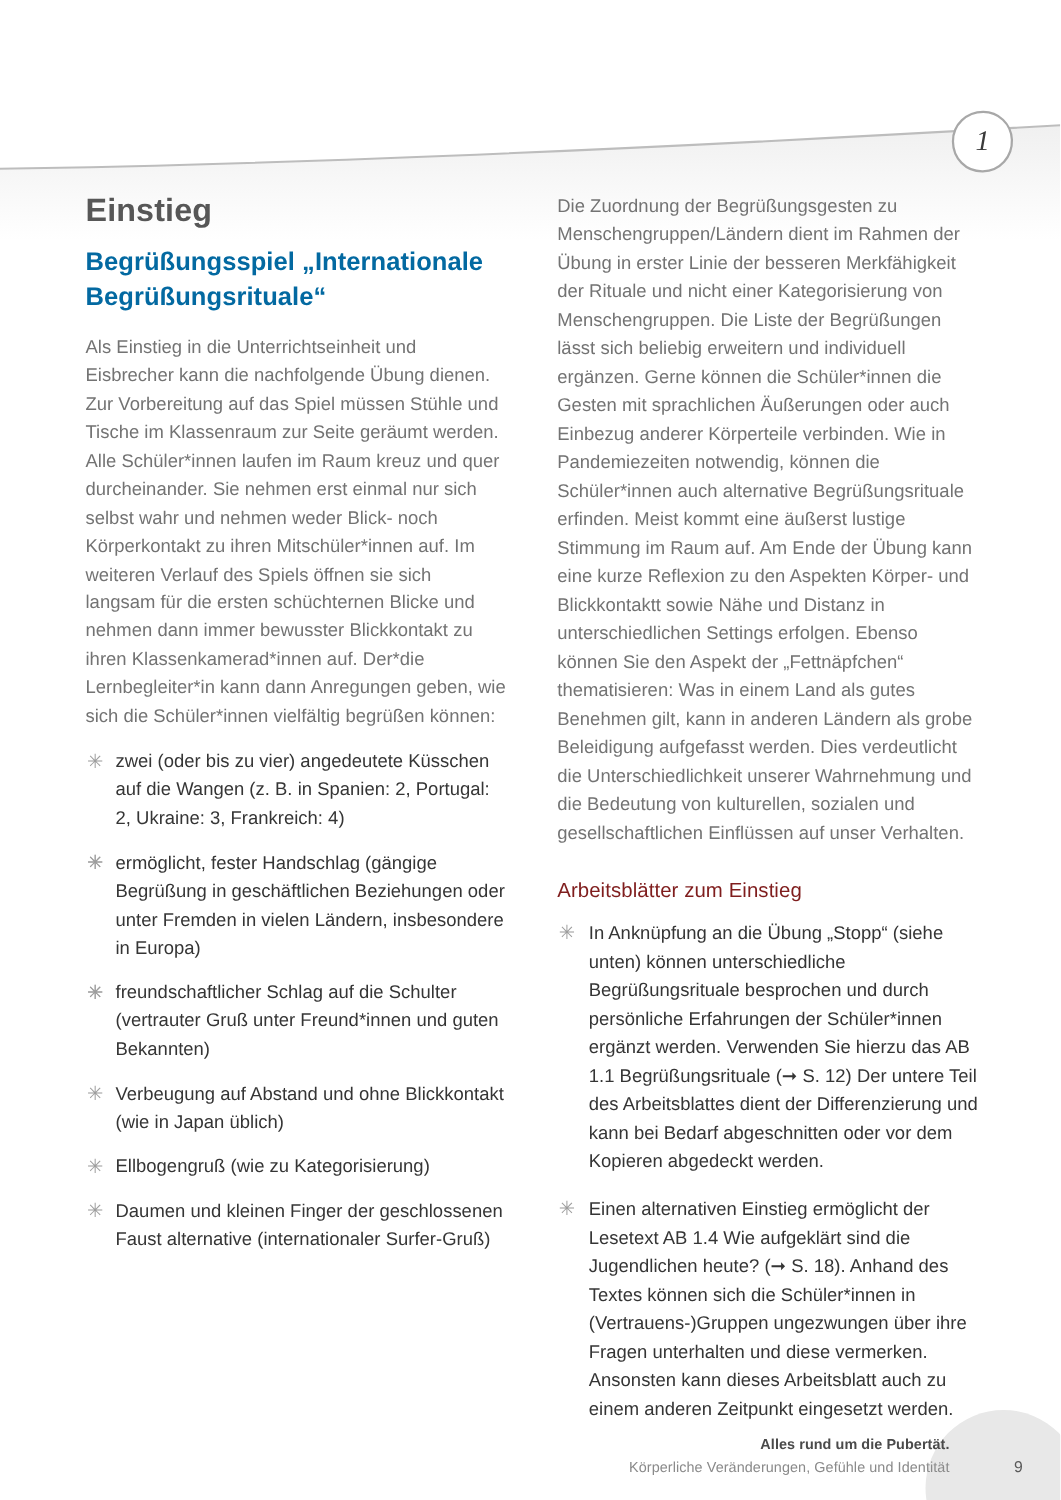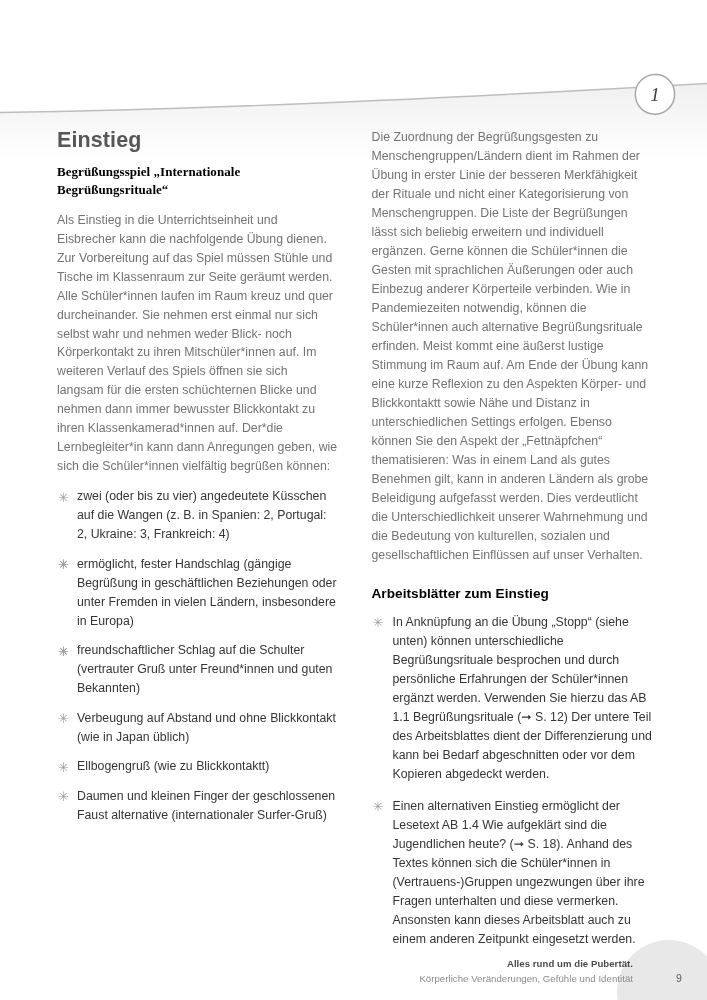--- a/index.html
+++ b/index.html
@@ -75,32 +75,31 @@
   h1.section-title {
     margin: 0 0 10px 0;
     font-size: 21.5px;
     font-weight: bold;
     color: #575757;
     letter-spacing: 0.1px;
     line-height: 1.15;
   }
   h2.sub-title {
     margin: 0 0 12px 0;
-    font-size: 13px;
+    font-size: 17px;
     font-weight: bold;
-    color: #000000;
+    color: #0369a1;
     line-height: 1.38;
     letter-spacing: 0.05px;
-    font-family: Liberation Serif, serif;
   }
   h2.block-title {
     margin: 20px 0 10px 0;
     font-size: 13.6px;
-    font-weight: bold;
-    color: #000000;
+    font-weight: normal;
+    color: #7f1d1d;
     line-height: 1.35;
     letter-spacing: 0.05px;
   }
 
   p.body {
     margin: 0 0 11px 0;
     font-size: 12.3px;
     line-height: 1.545;
     color: #737373;
     text-align: left;
@@ -234,21 +233,21 @@
         <li>
           <span class="bullet-mark">✳</span>
           <span>freundschaftlicher Schlag auf die Schulter (vertrauter Gruß unter Freund*innen und guten Bekannten)</span>
         </li>
         <li>
           <span class="bullet-mark">✳</span>
           <span>Verbeugung auf Abstand und ohne Blickkontakt (wie in Japan üblich)</span>
         </li>
         <li>
           <span class="bullet-mark">✳</span>
-          <span>Ellbogengruß (wie zu Blickkontaktt)</span>
+          <span>Ellbogengruß (wie zu Kategorisierung)</span>
         </li>
         <li>
           <span class="bullet-mark">✳</span>
           <span>Daumen und kleinen Finger der geschlossenen Faust alternative (internationaler Surfer-Gruß)</span>
         </li>
       </ul>
     </div>
 
     <div class="col">
       <p class="body">Die Zuordnung der Begrüßungsgesten zu Menschengruppen/Ländern dient im Rahmen der Übung in erster Linie der besseren Merkfähigkeit der Rituale und nicht einer Kategorisierung von Menschengruppen. Die Liste der Begrüßungen lässt sich beliebig erweitern und individuell ergänzen. Gerne können die Schüler*innen die Gesten mit sprachlichen Äußerungen oder auch Einbezug anderer Körperteile verbinden. Wie in Pandemiezeiten notwendig, können die Schüler*innen auch alternative Begrüßungsrituale erfinden. Meist kommt eine äußerst lustige Stimmung im Raum auf. Am Ende der Übung kann eine kurze Reflexion zu den Aspekten Körper- und Blickkontaktt sowie Nähe und Distanz in unterschiedlichen Settings erfolgen. Ebenso können Sie den Aspekt der „Fettnäpfchen“ thematisieren: Was in einem Land als gutes Benehmen gilt, kann in anderen Ländern als grobe Beleidigung aufgefasst werden. Dies verdeutlicht die Unterschiedlichkeit unserer Wahrnehmung und die Bedeutung von kulturellen, sozialen und gesellschaftlichen Einflüssen auf unser Verhalten.</p>

